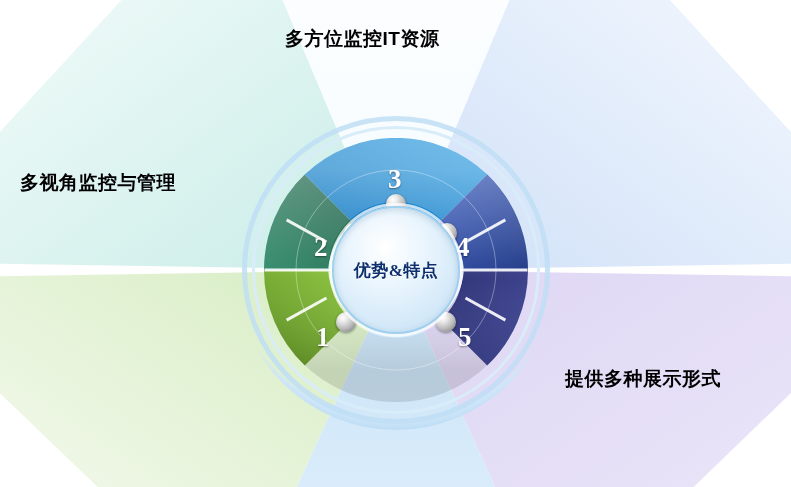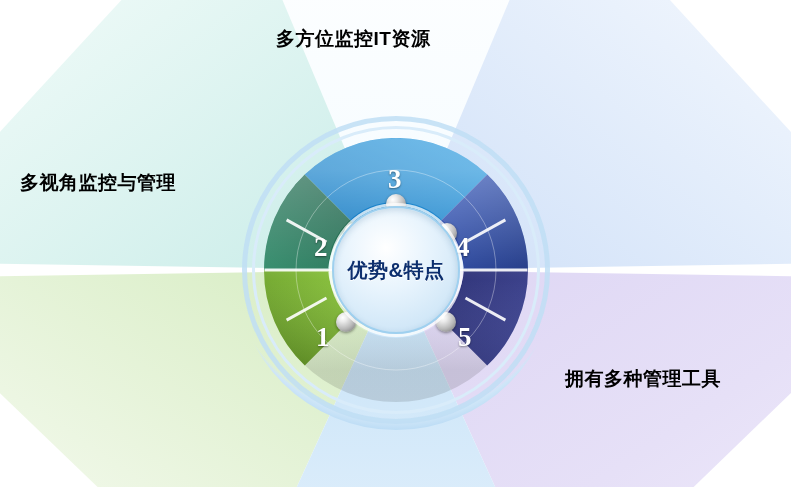--- a/index.html
+++ b/index.html
@@ -82,26 +82,27 @@
     width: 128px; height: 128px;
     border-radius: 50%;
     background: radial-gradient(circle at 42% 32%, #ffffff 0%, #e8f4fd 38%, #cfe6f7 78%, #bcdcf3 100%);
     border: 2px solid #9fd0ef;
     box-shadow: 0 0 0 3px rgba(255,255,255,.75), 0 2px 6px rgba(40,90,130,.18) inset;
     display: flex;
     align-items: center;
     justify-content: center;
   }
   .core-label {
-    font-size: 20px;
+    font-size: 17px;
     font-weight: bold;
     color: #0d2f6e;
     letter-spacing: .5px;
     text-shadow: 0 1px 0 rgba(255,255,255,.85);
     white-space: nowrap;
+    font-family: Liberation Serif, serif;
   }
 
   
   .seg-num {
     position: absolute;
     font-family: "Liberation Serif", "DejaVu Serif", serif;
     font-size: 27px;
     font-weight: bold;
     color: #ffffff;
     text-shadow: 0 1px 2px rgba(0,0,0,.45);
@@ -120,21 +121,21 @@
 
   
   .label {
     position: absolute;
     font-size: 19px;
     font-weight: bold;
     color: #000000;
     white-space: nowrap;
     letter-spacing: .5px;
   }
-  #label-top    { left: 276px; top: 26px; }
+  #label-top    { left: 285px; top: 26px; }
   #label-lt     { left: 20px;  top: 170px; }
   #label-lb     { left: 27px;  top: 366px; }
   #label-rt     { left: 571px; top: 170px; }
   #label-rb     { left: 565px; top: 366px; }
 </style>
 </head>
 <body>
 
 <div id="stage">
 
@@ -252,15 +253,15 @@
       <span class="marker" style="left:172px; top:174px;"></span>
     </div>
 
     <div class="core">
       <span class="core-label">优势&amp;特点</span>
     </div>
   </div>
 
   <div class="label" id="label-top">多方位监控IT资源</div>
   <div class="label" id="label-lt">多视角监控与管理</div>
-  <div class="label" id="label-rb">拥有多种管理工具</div>
+  <div class="label" id="label-rb">提供多种展示形式</div>
 
 </div>
 
 </body></html>

